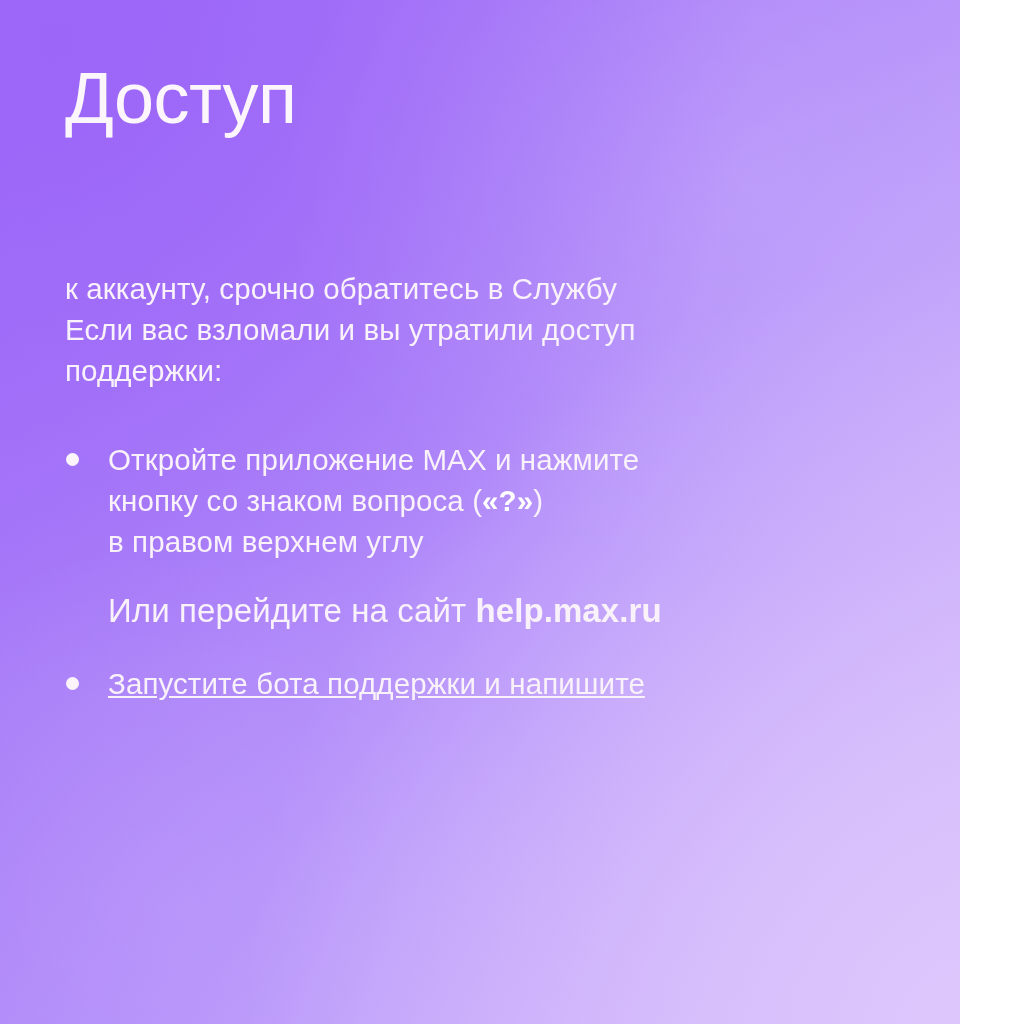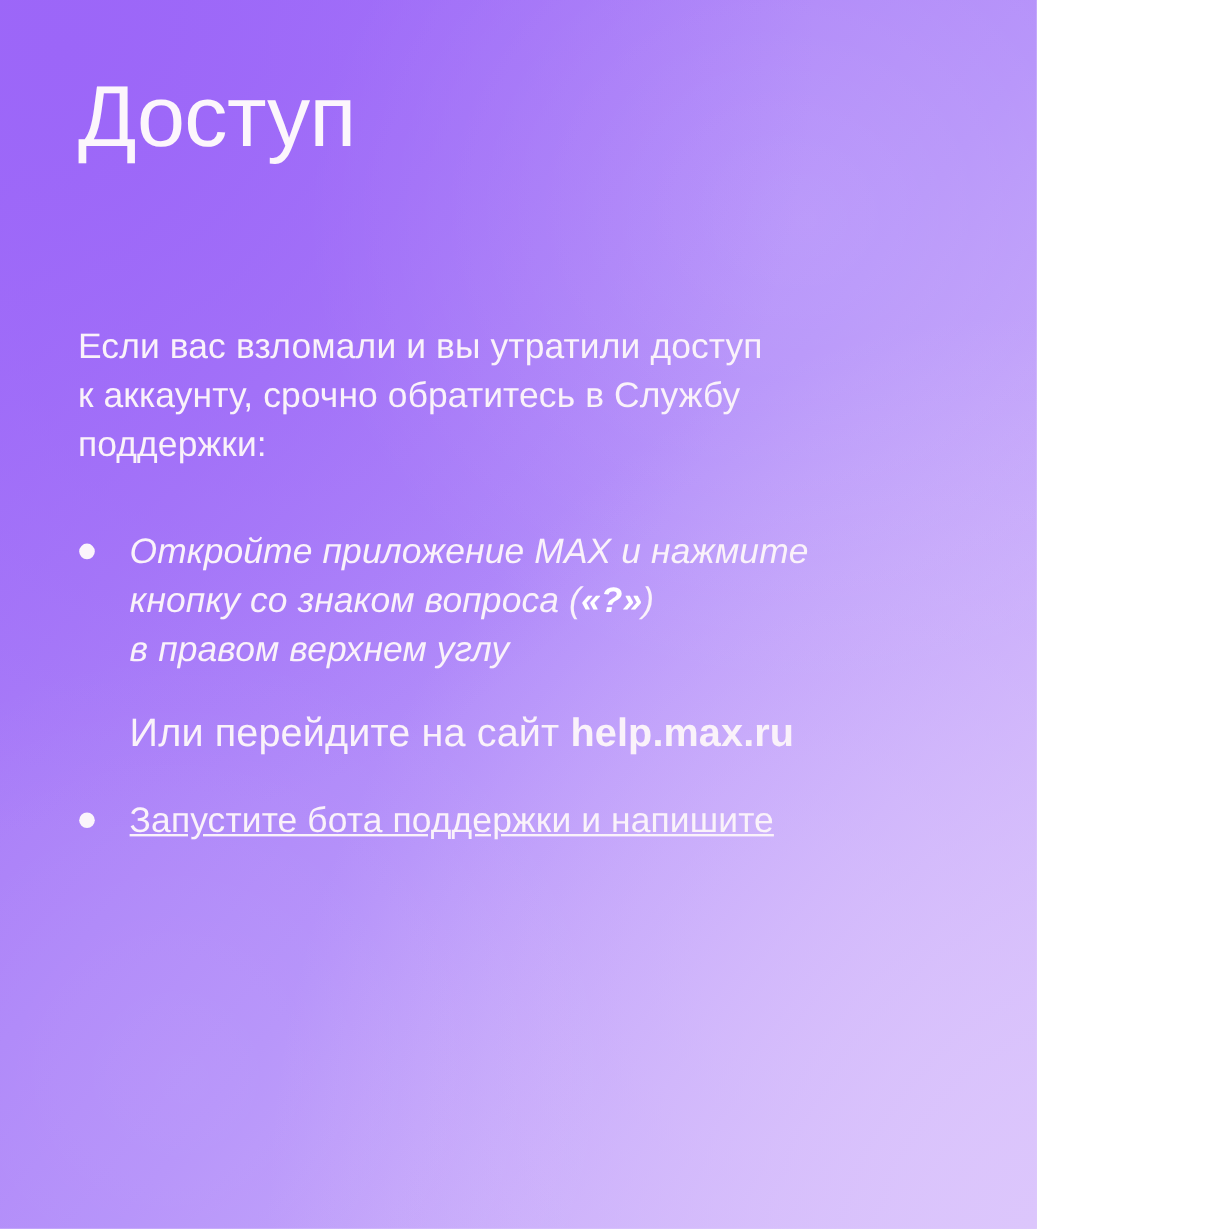--- a/index.html
+++ b/index.html
@@ -8,21 +8,21 @@
   }
   body {
     width: 1024px;
     height: 1024px;
     overflow: hidden;
     font-family: "Liberation Sans", "DejaVu Sans", sans-serif;
   }
 
   #card {
     position: relative;
-    width: 864px;
+    width: 960px;
     height: 1024px;
     box-sizing: border-box;
     background:
       radial-gradient(125% 110% at 6% 4%, #9C66F8 0%, rgba(156,102,248,0) 58%),
       radial-gradient(120% 120% at 100% 100%, #DCC6FC 0%, rgba(220,198,252,0) 62%),
       linear-gradient(128deg, #9E6BF9 0%, #A87CF8 28%, #B490FA 54%, #C6A8FB 76%, #D7BFFC 100%);
     overflow: hidden;
   }
 
   
@@ -108,21 +108,21 @@
   }
   .step b, .note b {
     font-weight: 700;
     color: #FFFFFF;
   }
   .step .arrow {
     font-weight: 400;
     padding: 0 2px;
   }
 
-  #step-1 { margin-bottom: 0; font-style: italic; }
+  #step-1 { margin-bottom: 0; }
   #note-site {
     padding-left: 43px;
     margin-top: 28px;
     font-size: 33px;
     line-height: 41px;
     font-weight: 400;
     color: #FAF2FA;
     white-space: pre;
     letter-spacing: 0.1px;
   }
@@ -136,22 +136,22 @@
 
   <div id="sheen"></div>
 
   <div id="content">
 
     <h1 id="headline">
       <span class="hl-line">Доступ</span>
     </h1>
 
     <p id="intro">
+      <span class="p-line">к аккаунту, срочно обратитесь в Службу</span>
       <span class="p-line">Если вас взломали и вы утратили доступ</span>
-      <span class="p-line">к аккаунту, срочно обратитесь в Службу</span>
       <span class="p-line">поддержки:</span>
     </p>
 
     <div id="steps">
 
       <div class="step" id="step-1">
         <span class="bullet"></span>
         <span class="line">Откройте приложение MAX и нажмите</span>
         <span class="line"><span>кнопку со знаком вопроса (</span><b>«?»</b><span>)</span></span>
         <span class="line">в правом верхнем углу</span>

